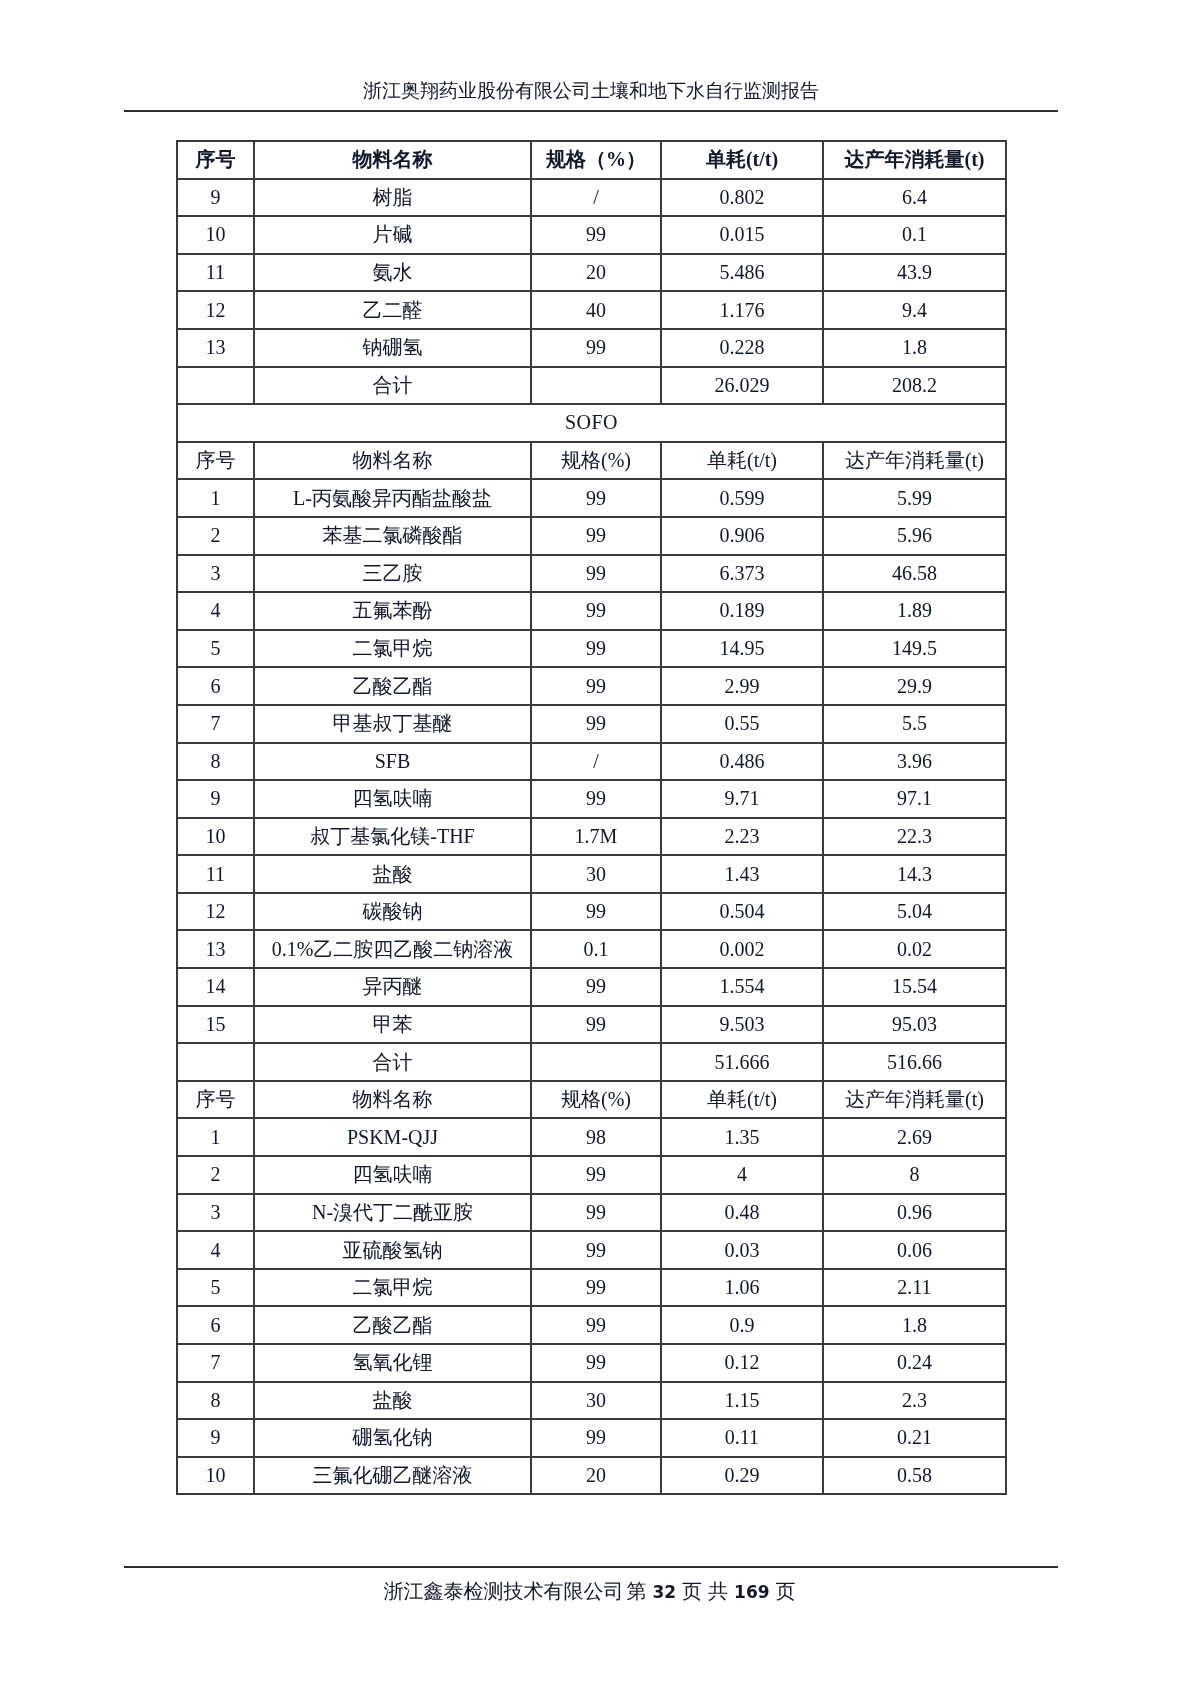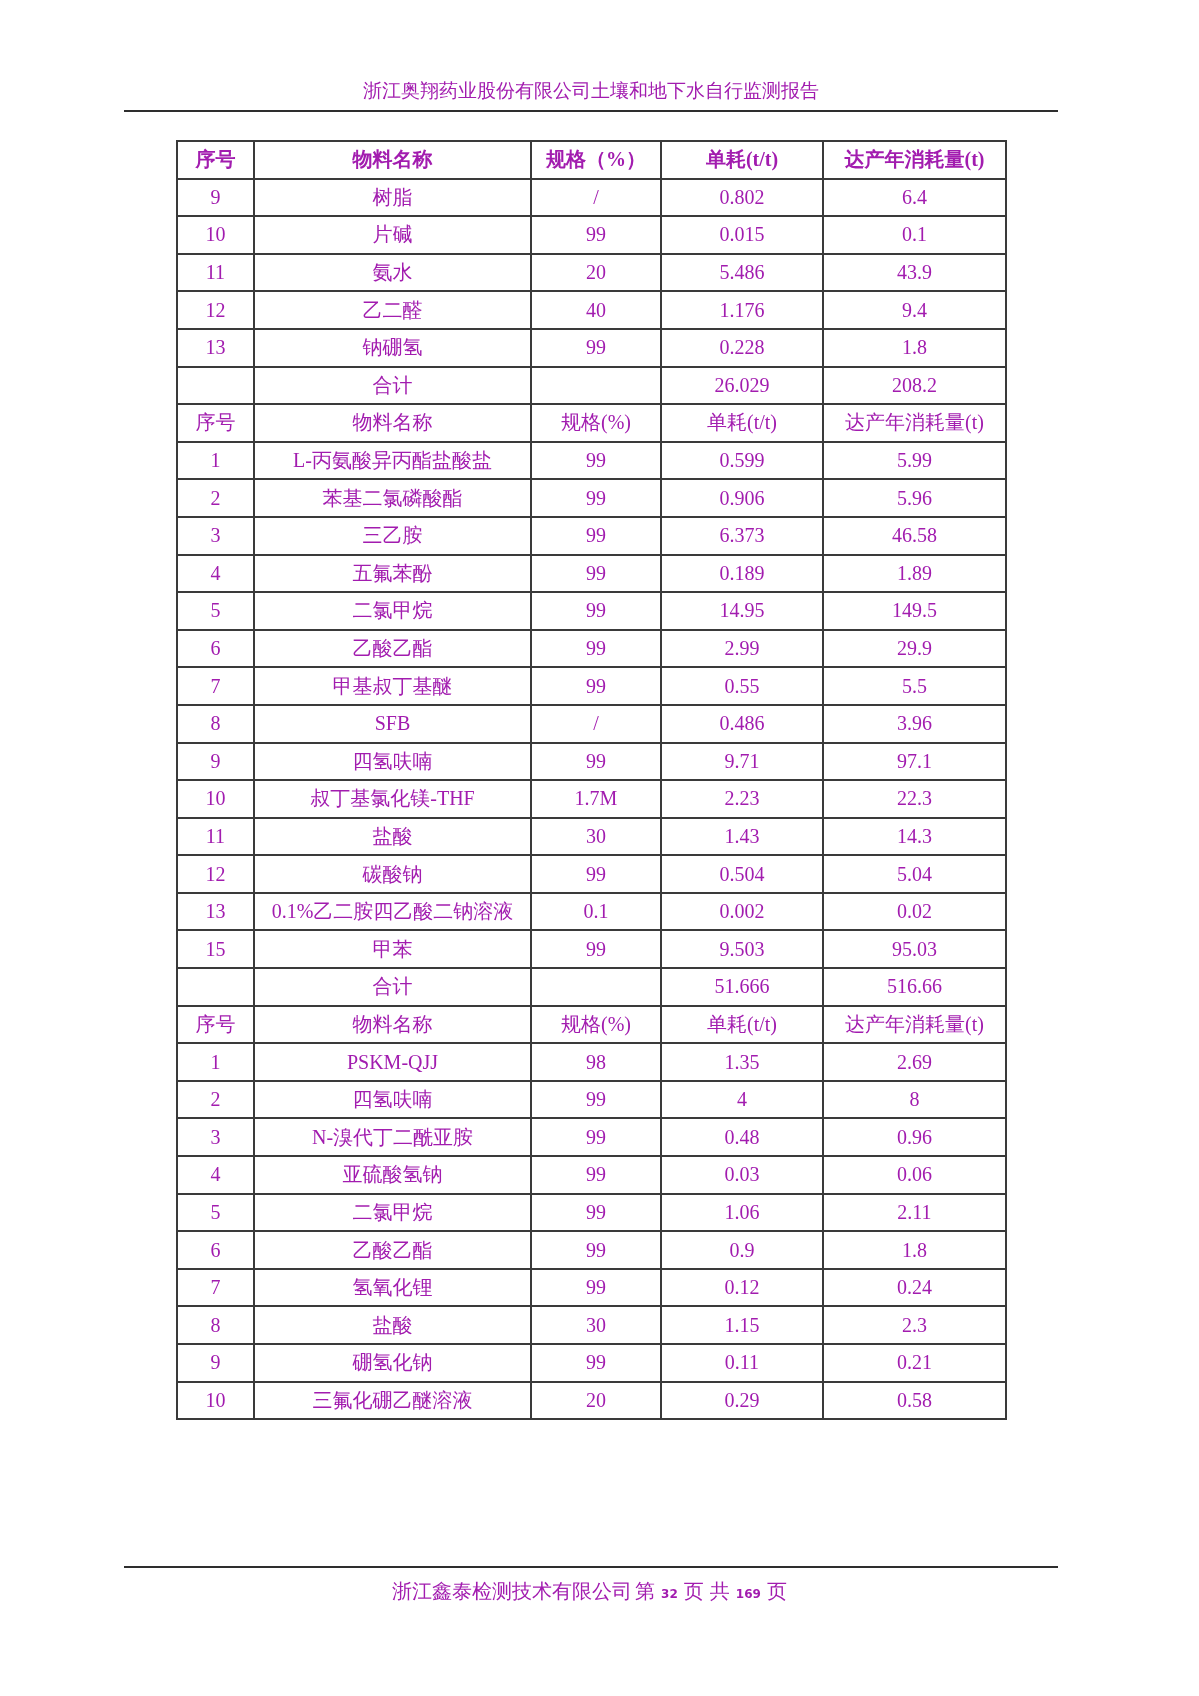--- a/index.html
+++ b/index.html
@@ -2,21 +2,21 @@
 <html><head>
 <meta charset="utf-8">
 <style>
   html, body { margin: 0; padding: 0; background: #ffffff; }
   .page {
     position: relative;
     width: 1199px;
     height: 1696px;
     background: #ffffff;
     font-family: "Liberation Serif", "DejaVu Serif", serif;
-    color: #a21caf;
+    color: #0f172a;
     overflow: hidden;
   }
   .doc-title {
     position: absolute;
     top: 79px;
     left: 124px;
     width: 934px;
     text-align: center;
     font-size: 19px;
     line-height: 24px;
@@ -59,21 +59,21 @@
     left: 124px;
     width: 934px;
     display: flex;
     justify-content: center;
     align-items: baseline;
     font-size: 20px;
   }
   .page-indicator span { margin: 0 3px; }
   .page-indicator .num {
     font-family: "DejaVu Sans", sans-serif;
-    font-size: 12px;
+    font-size: 17px;
     font-weight: 700;
     margin-top: 44px;
   }
 </style>
 </head>
 <body>
 
 <div class="page">
 
   <div class="doc-title">浙江奥翔药业股份有限公司土壤和地下水自行监测报告</div>
@@ -132,20 +132,23 @@
             <td>0.228</td>
             <td>1.8</td>
           </tr>
           <tr>
             <td></td>
             <td>合计</td>
             <td></td>
             <td>26.029</td>
             <td>208.2</td>
           </tr>
+          <tr class="section-band">
+            <td colspan="5">SOFO</td>
+          </tr>
           <tr class="header-plain">
             <td>序号</td>
             <td>物料名称</td>
             <td>规格(%)</td>
             <td>单耗(t/t)</td>
             <td>达产年消耗量(t)</td>
           </tr>
           <tr>
             <td>1</td>
             <td>L-丙氨酸异丙酯盐酸盐</td>
@@ -231,20 +234,27 @@
             <td>5.04</td>
           </tr>
           <tr>
             <td>13</td>
             <td>0.1%乙二胺四乙酸二钠溶液</td>
             <td>0.1</td>
             <td>0.002</td>
             <td>0.02</td>
           </tr>
           <tr>
+            <td>14</td>
+            <td>异丙醚</td>
+            <td>99</td>
+            <td>1.554</td>
+            <td>15.54</td>
+          </tr>
+          <tr>
             <td>15</td>
             <td>甲苯</td>
             <td>99</td>
             <td>9.503</td>
             <td>95.03</td>
           </tr>
           <tr>
             <td></td>
             <td>合计</td>
             <td></td>

